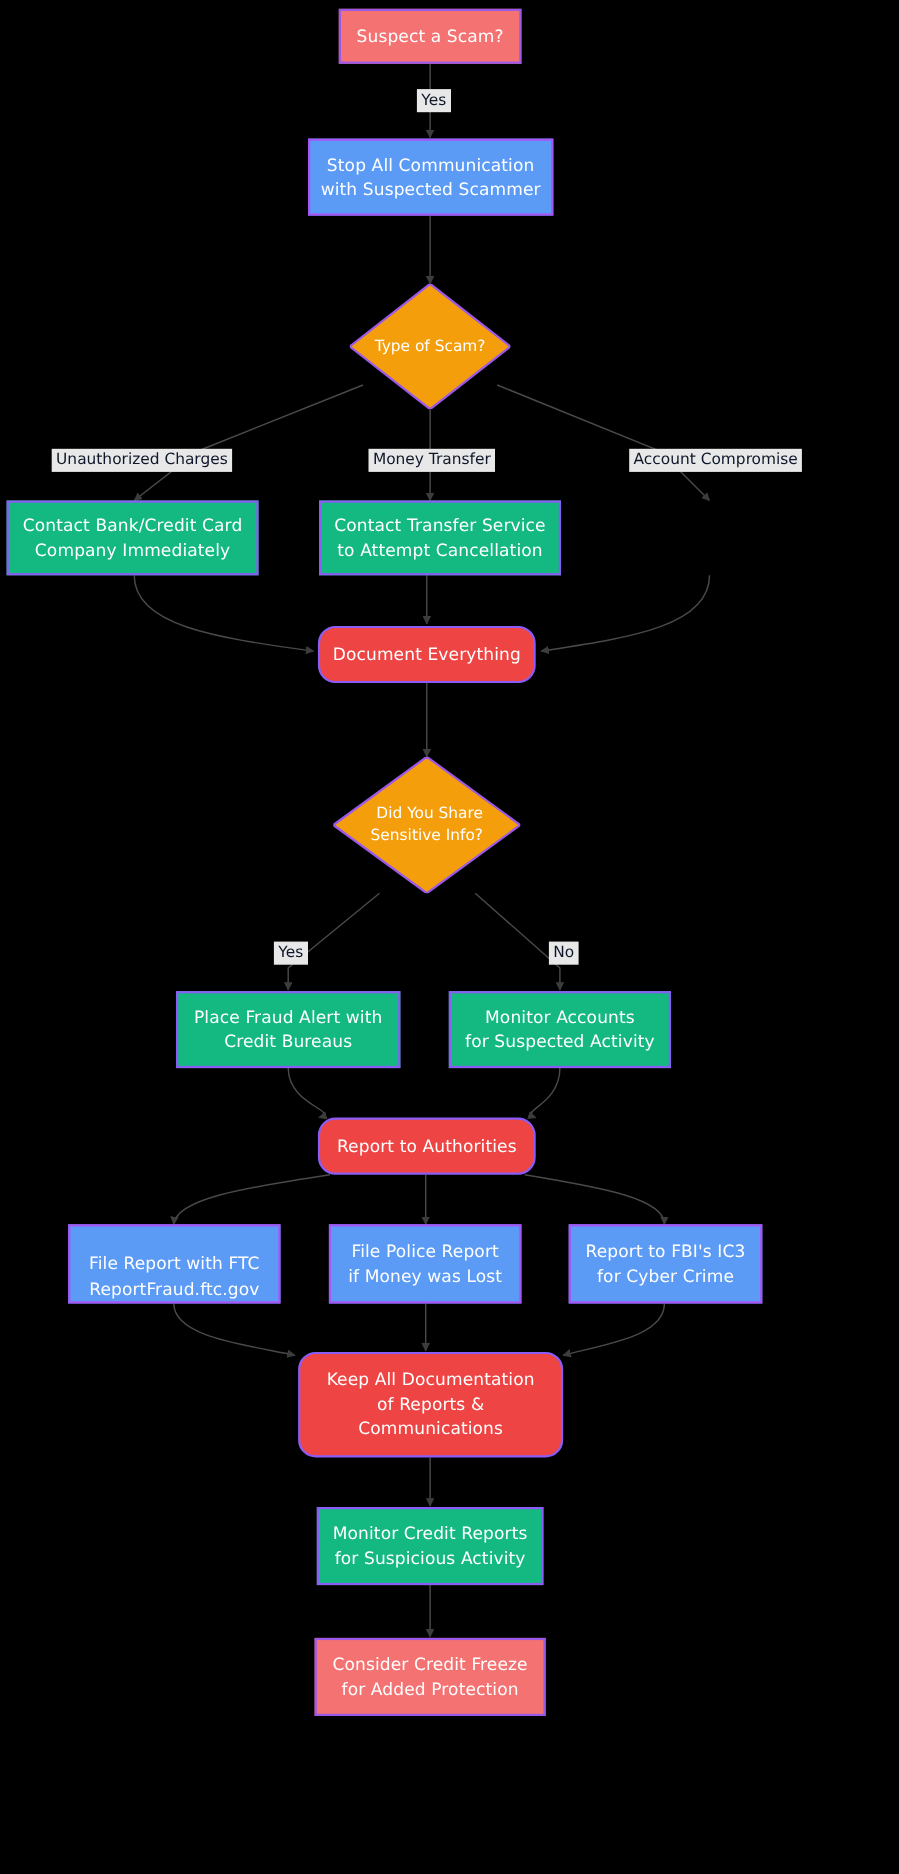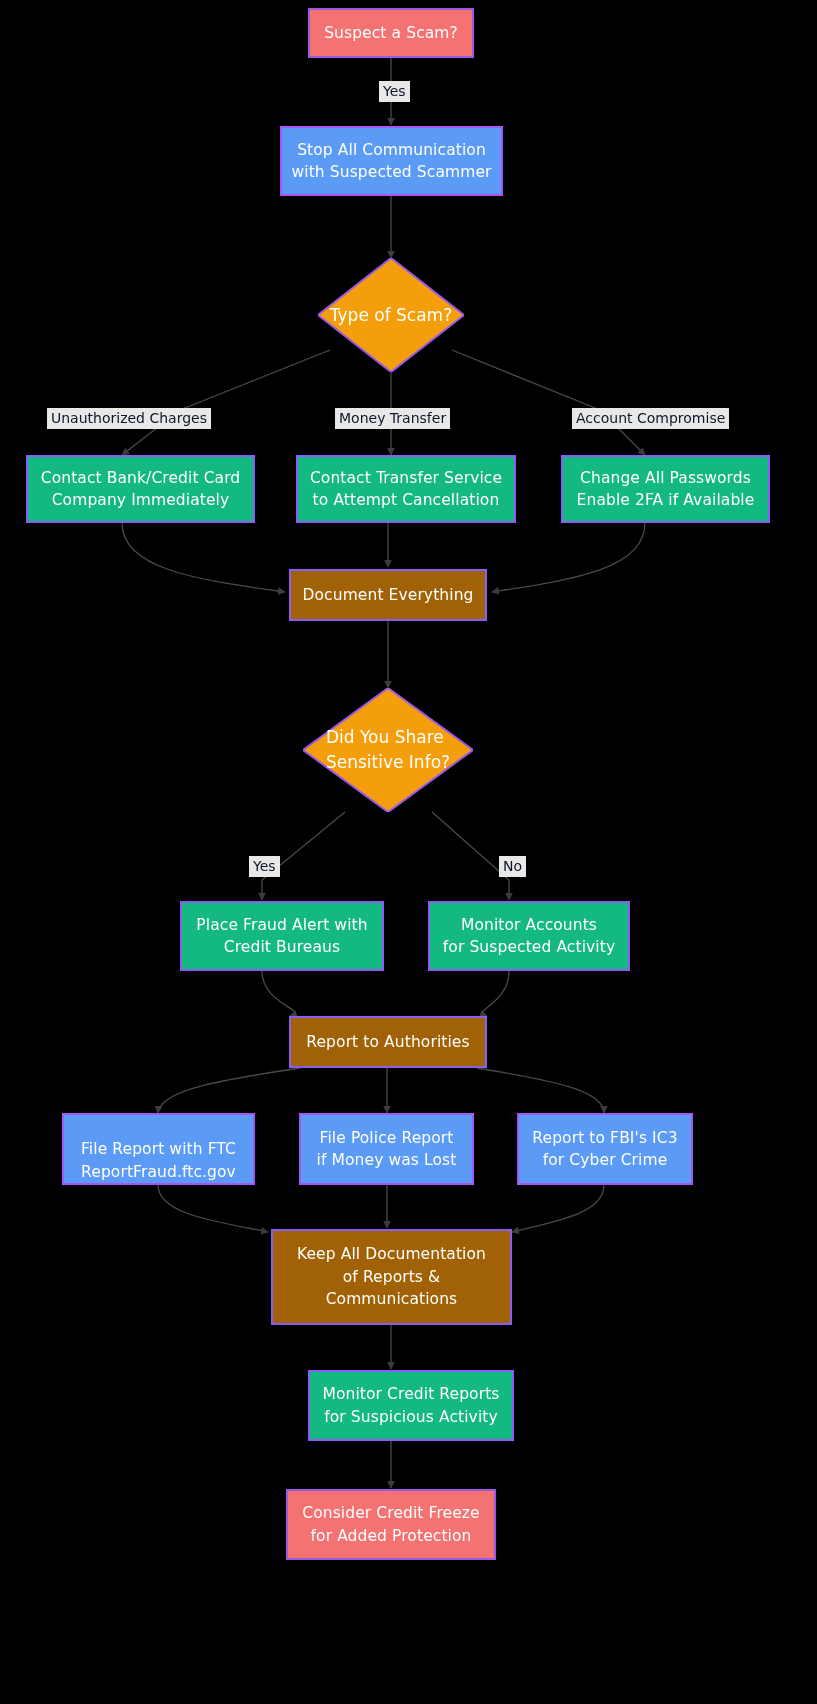--- a/index.html
+++ b/index.html
@@ -46,48 +46,48 @@
     background: #F47272;
     border-color: #9B59E8;
   }
   .node.blue {
     background: #5B9BF5;
     border-color: #A855F7;
   }
   .node.green {
     background: #14B881;
     border-color: #8B5CF6;
-    margin-left: 20px;
   }
   .node.purple {
-    background: #a16207;
+    background: #ef4444;
     border-color: #8B5CF6;
+    border-radius: 16px;
   }
   .diamond-wrap {
     position: absolute;
   }
   .diamond-shape {
     position: absolute;
     left: 0;
     top: 0;
     width: 100%;
     height: 100%;
   }
   .diamond-label {
     position: absolute;
     left: 0;
     top: 0;
     width: 100%;
     height: 100%;
     display: flex;
     align-items: center;
     justify-content: center;
-    text-align: left;
+    text-align: right;
     color: #ffffff;
-    font-size: 17px;
+    font-size: 14px;
     line-height: 1.45;
     white-space: pre-line;
   }
   .edge-label {
     position: absolute;
     background: #E8E8E8;
     color: #0f172a;
     font-size: 14px;
     line-height: 1.2;
     padding: 2px 4px;
@@ -166,29 +166,25 @@
       <polygon points="73,0 146,57 73,114 0,57" fill="#F59E0B" stroke="#9B59E8" stroke-width="2"></polygon>
     </svg>
     <div class="diamond-label">Type of Scam?</div>
   </div>
 
   <div class="node green" style="left:6px; top:455px; width:229px; height:68px;">
     <span>Contact Bank/Credit Card
 Company Immediately</span>
   </div>
 
-  <div class="node green" style="left:276px; top:455px; width:220px; height:68px;align-items:center;">
+  <div class="node green" style="left:290px; top:455px; width:220px; height:68px;align-items:center;">
     <span>Contact Transfer Service
 to Attempt Cancellation</span>
   </div>
 
-  <div class="node green" style="left:541px; top:455px; width:209px; height:68px;">
-    <span>Change All Passwords
-Enable 2FA if Available</span>
-  </div>
 
   <div class="node purple" style="left:289px; top:569px; width:198px; height:52px;">
     <span>Document Everything</span>
   </div>
 
   <div class="diamond-wrap" style="left:303px; top:688px; width:170px; height:124px;">
     <svg class="diamond-shape" viewBox="0 0 170 124" preserveAspectRatio="none">
       <polygon points="85,0 170,62 85,124 0,62" fill="#F59E0B" stroke="#9B59E8" stroke-width="2"></polygon>
     </svg>
     <div class="diamond-label">Did You Share

